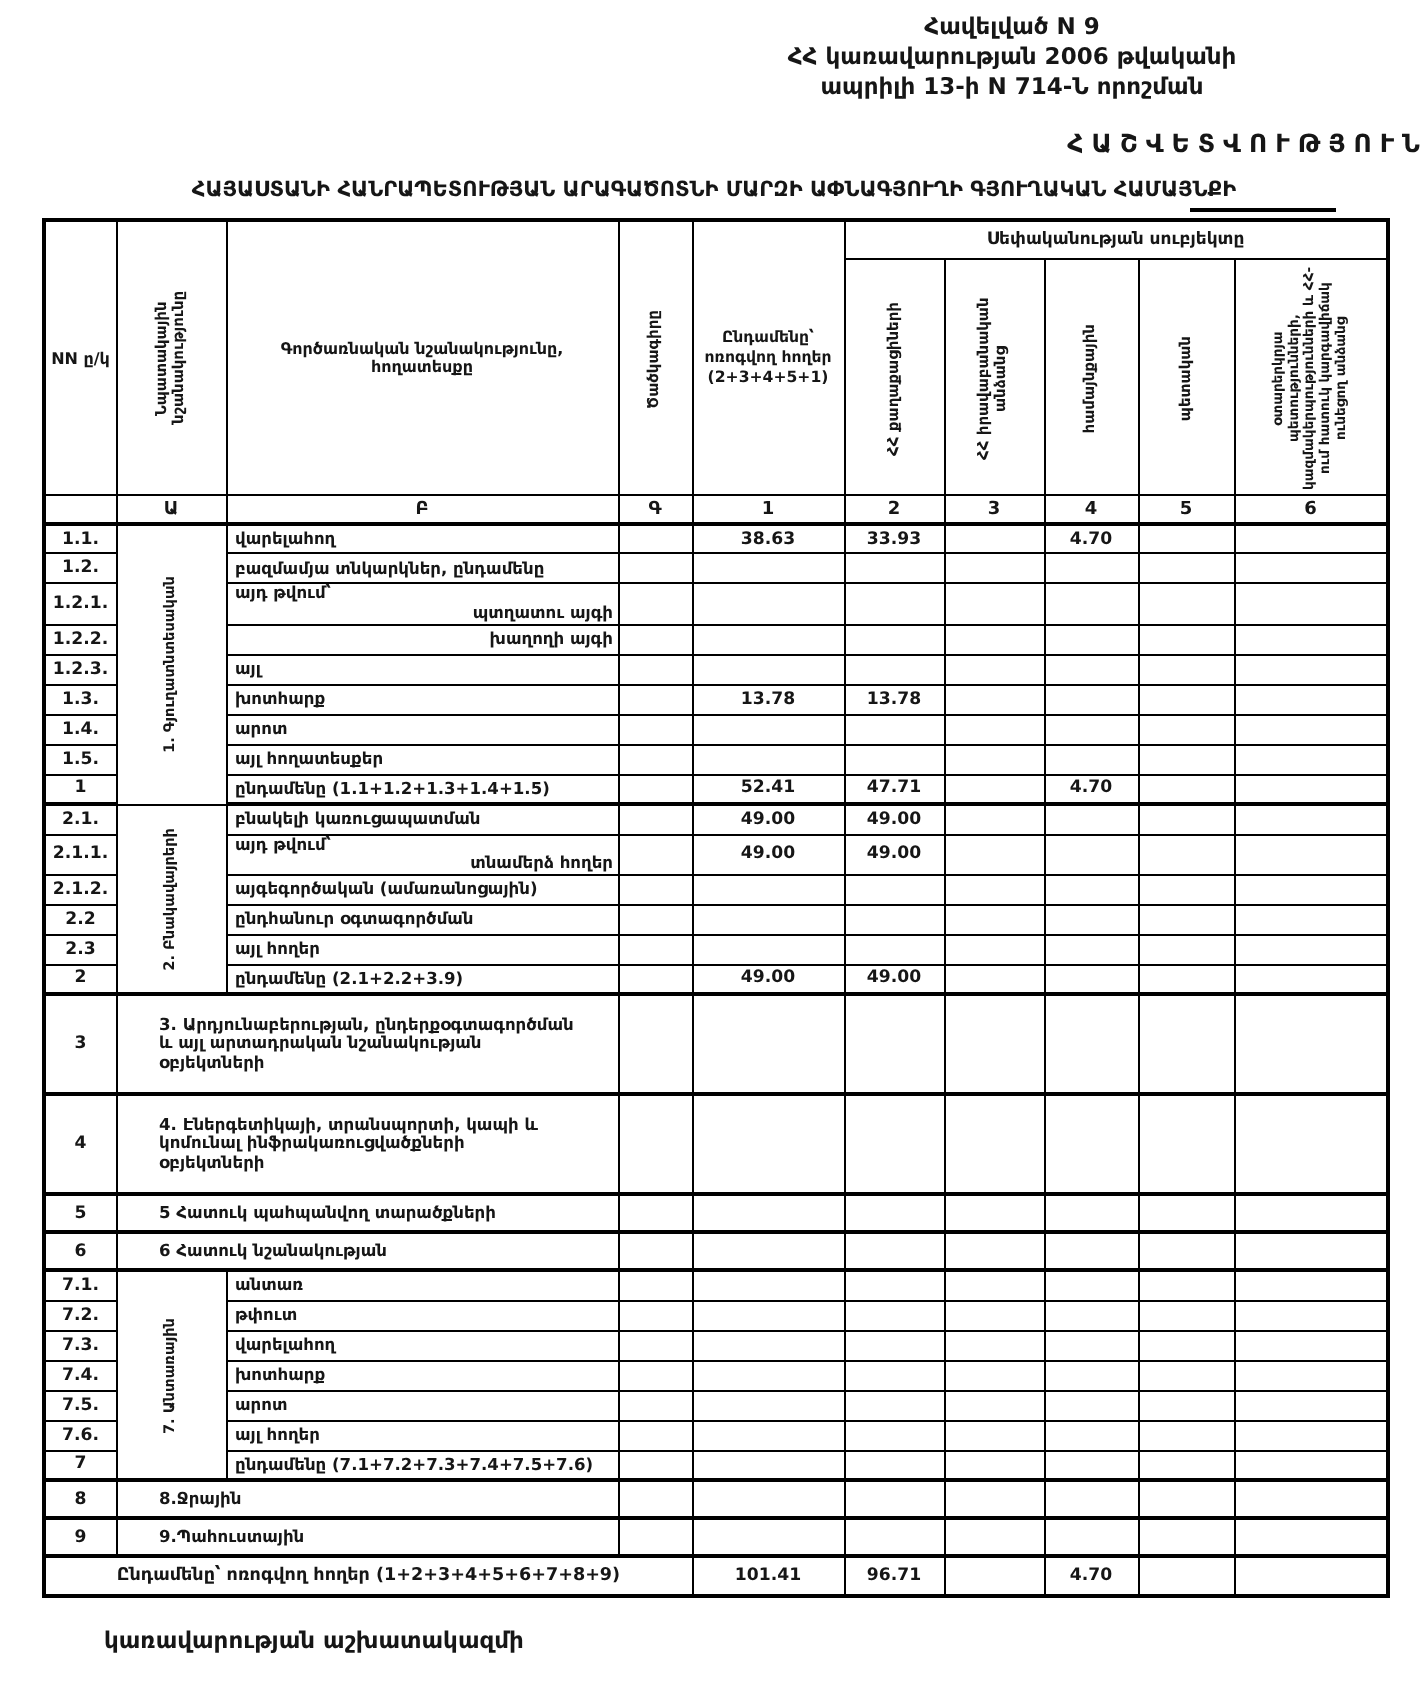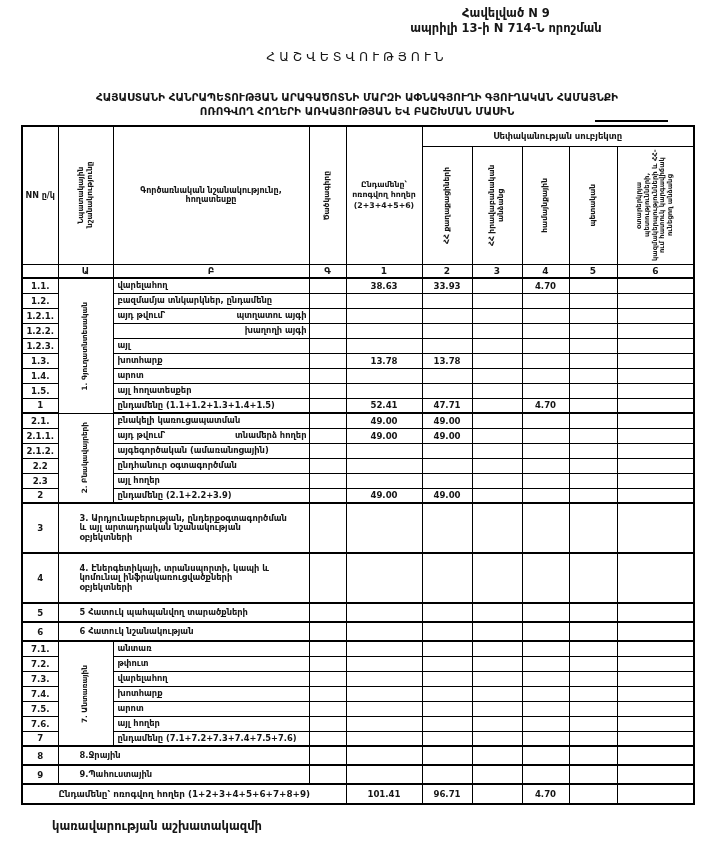--- a/index.html
+++ b/index.html
@@ -1,22 +1,22 @@
 <!DOCTYPE html>
 <html><head>
 <meta charset="utf-8">
 <style>
   * { margin:0; padding:0; box-sizing:border-box; }
   body { background:#ffffff; font-family:"DejaVu Sans", sans-serif; color:#161616; }
   .page { width:714px; height:842px; background:#fff; overflow:hidden; padding-top:6px; }
 
   .appendix { width:400px; margin-left:auto; margin-right:8px; text-align:center;
               font-size:11.5px; font-weight:bold; line-height:1.3; }
-  .doc-title { text-align:center; font-size:12.5px; font-weight:normal; letter-spacing:4px; margin-top:13px; }
-  .doc-subtitle { text-align:center; font-size:10.5px; font-weight:bold; line-height:1.35; margin-top:26px; }
+  .doc-title { text-align:right; font-size:12.5px; font-weight:bold; letter-spacing:4px; margin-top:13px; }
+  .doc-subtitle { text-align:center; font-size:10.5px; font-weight:bold; line-height:1.35; margin-top:9px; }
   .short-rule { width:73px; height:2px; background:#000; margin:2px 46px 0 auto; }
 
   table { border-collapse:collapse; table-layout:fixed; width:672px; margin:3px 0 0 21px;
           border:2px solid #000; }
   th, td { border:1px solid #000; font-weight:bold; overflow:hidden; }
 
   col.c-nn{width:36px} col.c-grp{width:55px} col.c-desc{width:196px} col.c-code{width:37px}
   col.c-tot{width:76px} col.c-o1{width:50px} col.c-o2{width:50px} col.c-o3{width:47px}
   col.c-o4{width:48px} col.c-o5{width:77px}
 
@@ -30,21 +30,21 @@
   th.nnh { font-size:8px; }
   th.toth { font-size:7.8px; padding:0 2px; line-height:1.3; }
 
   tr.letters td { height:14px; text-align:center; font-size:9px; border-bottom:2px solid #000; padding:0; }
 
   tbody td { height:15px; font-size:8.3px; vertical-align:middle; padding:0 2px; }
   td.num { text-align:center; font-size:8.6px; }
   td.grp { vertical-align:middle; text-align:center; }
   td.grp .vt { max-height:none; font-size:7.3px; }
   td.desc { text-align:left; padding-left:4px; line-height:1.15; }
-  td.desc .split { display:flex; }
+  td.desc .split { display:flex;flex-direction:column; }
   td.desc .split .pfx { white-space:nowrap; }
   td.desc .split .val { flex:1; text-align:right; }
   td.val { text-align:center; font-size:8.6px; }
   tr.total td, tr.grand td { border-bottom:2px solid #000; }
   tr.total td { border-top:1.5px solid #000; }
   tr.section td { border-bottom:2px solid #000; border-top:2px solid #000; }
   tr.section td.desc { padding:2px 21px; }
   tr.tall td { height:50px; }
   tr.sec-sm td { height:19px; }
   tr.grand td { height:20px; border-top:2px solid #000; }
@@ -54,28 +54,28 @@
                margin:14px 40px 0 52px; }
   .signature .left { font-size:11.5px; font-weight:bold; line-height:1.35; }
 </style>
 </head>
 <body>
 
 <div class="page">
 
   <div class="appendix">
     <div>Հավելված N 9</div>
+    <div>ՀՀ կառավարության 2006 թվականի</div>
     <div>ապրիլի 13-ի N 714-Ն որոշման</div>
   </div>
 
   <div class="doc-title">ՀԱՇՎԵՏՎՈՒԹՅՈՒՆ</div>
 
   <div class="doc-subtitle">
     <div>ՀԱՅԱՍՏԱՆԻ ՀԱՆՐԱՊԵՏՈՒԹՅԱՆ ԱՐԱԳԱԾՈՏՆԻ ՄԱՐԶԻ ԱՓՆԱԳՅՈՒՂԻ ԳՅՈՒՂԱԿԱՆ ՀԱՄԱՅՆՔԻ</div>
-    <div>ՈՌՈԳՎՈՂ ՀՈՂԵՐԻ ԱՌԿԱՅՈՒԹՅԱՆ ԵՎ ԲԱՇԽՄԱՆ ՄԱՍԻՆ</div>
   </div>
 
   <div class="short-rule"></div>
 
   <table>
     <colgroup>
       <col class="c-nn">
         <col class="c-grp">
         <col class="c-desc">
         <col class="c-code">
@@ -89,21 +89,21 @@
     <thead>
         <tr>
           <th class="nnh hcell" rowspan="2">NN ը/կ</th>
           <th class="hcell" rowspan="2">
             <div class="vt">Նպատակային նշանակությունը</div>
           </th>
           <th class="hcell" rowspan="2">Գործառնական նշանակությունը, հողատեսքը</th>
           <th class="hcell" rowspan="2">
             <div class="vt">Ծածկագիրը</div>
           </th>
-          <th class="toth hcell" rowspan="2">Ընդամենը՝ ոռոգվող հողեր (2+3+4+5+6)</th>
+          <th class="toth hcell" rowspan="2">Ընդամենը՝ ոռոգվող հողեր (2+3+4+5+1)</th>
           <th class="band" colspan="5">Սեփականության սուբյեկտը</th>
         </tr>
         <tr>
           <th class="vhead">
             <div class="vt">ՀՀ քաղաքացիների</div>
           </th>
           <th class="vhead">
             <div class="vt">ՀՀ իրավաբանական անձանց</div>
           </th>
           <th class="vhead">

